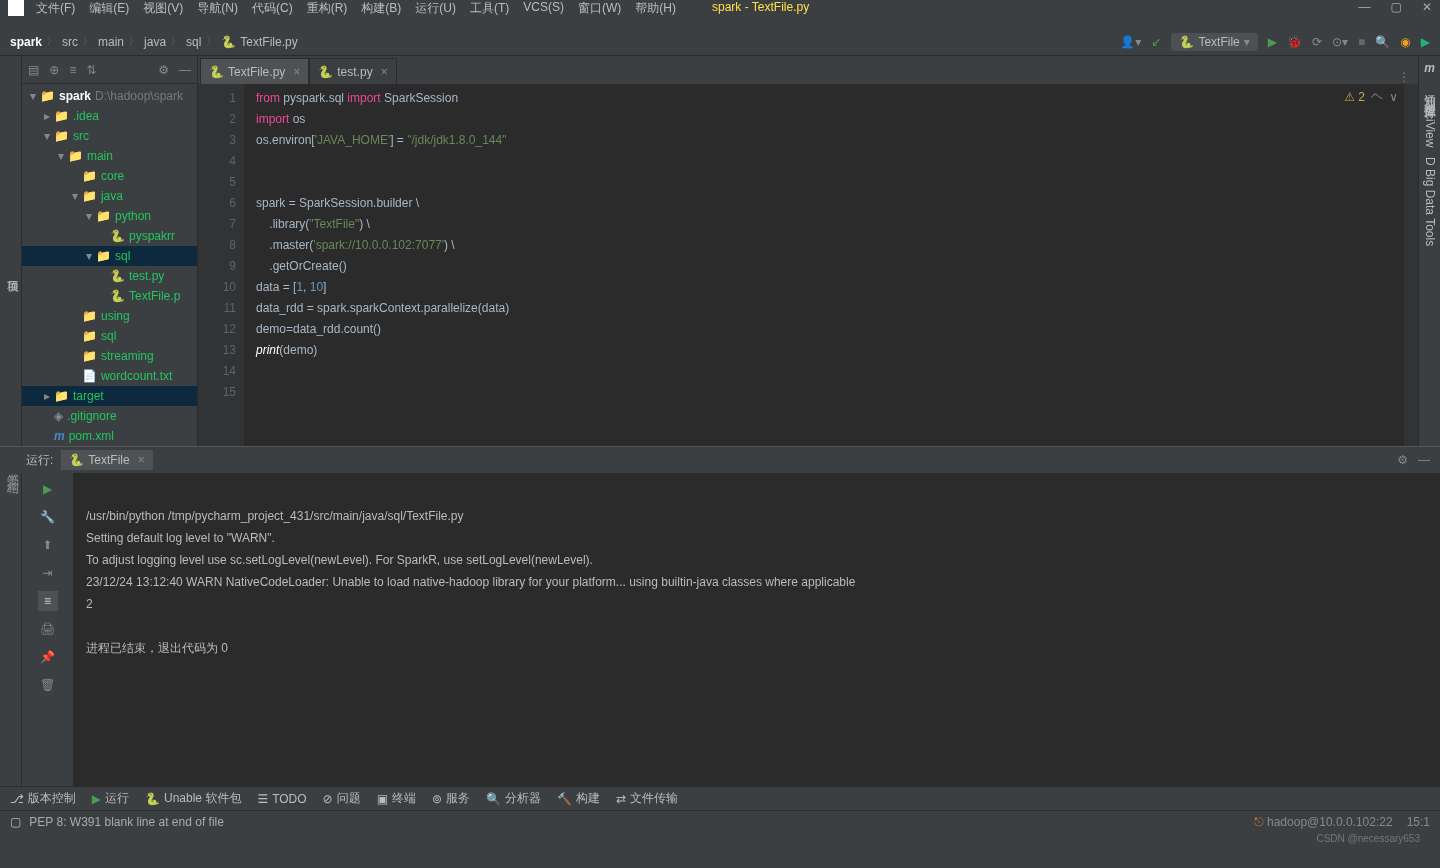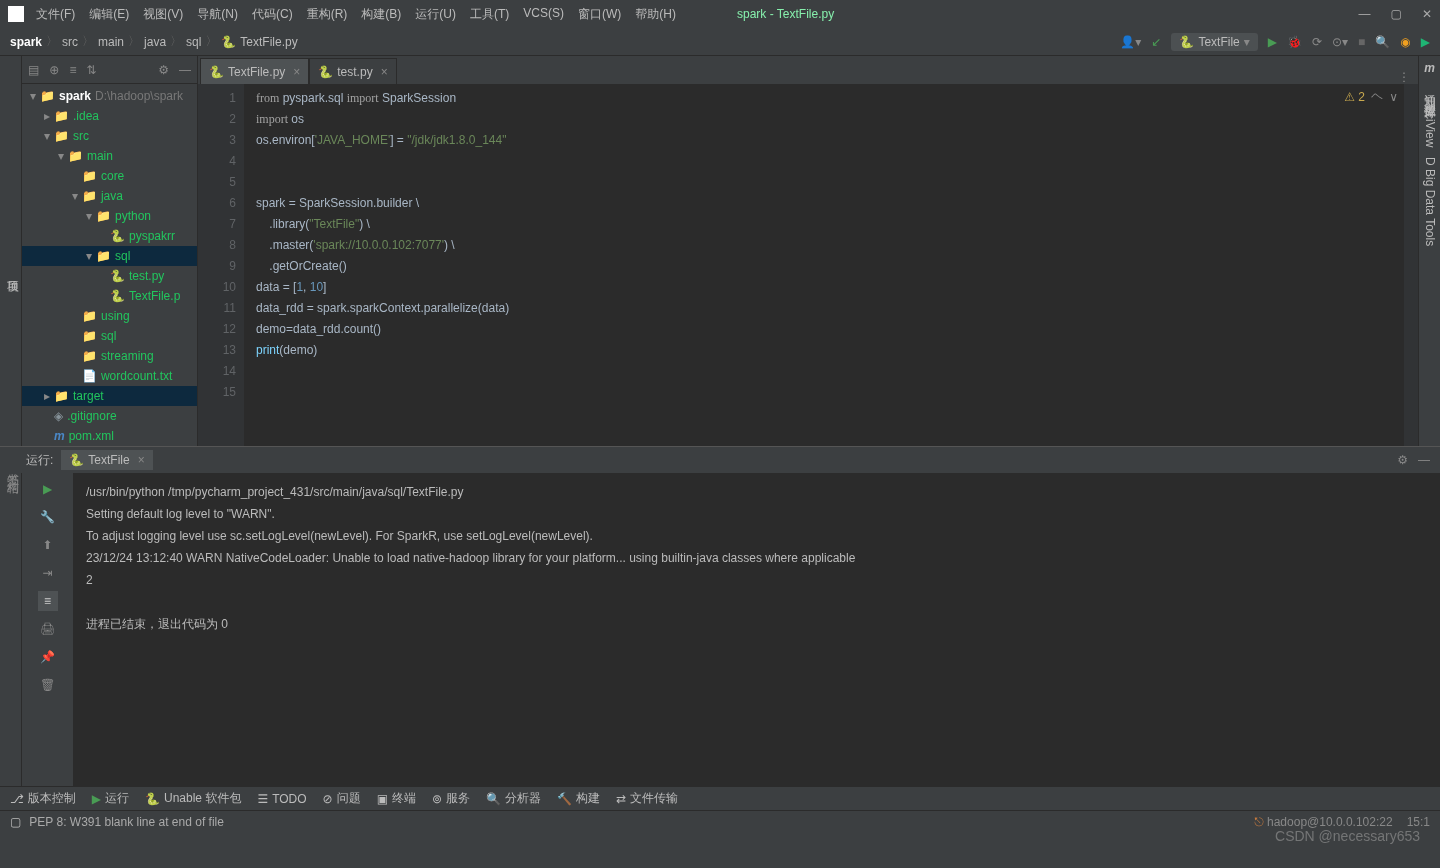--- a/index.html
+++ b/index.html
@@ -1,22 +1,22 @@
 <!DOCTYPE html>
 <html><head>
 <meta charset="utf-8">
 <style>
 * { margin: 0; padding: 0; box-sizing: border-box; font-family: "Segoe UI", Arial, sans-serif; font-size: 12px; }
 body { background: #3c3f41; color: #bbbbbb; width: 1440px; height: 868px; overflow: hidden; }
 
-.titlebar { height: 28px; background: #3c3f41; display: flex; align-items: center; padding: 8px 8px; }
+.titlebar { height: 28px; background: #3c3f41; display: flex; align-items: flex-start; padding: 0 8px; }
 .titlebar .logo { width: 16px; height: 16px; background: #fff; margin-right: 12px; }
 .titlebar .menu { display: flex; gap: 14px; }
 .titlebar .menu span { cursor: pointer; }
-.titlebar .title { margin-left: 61px; color: #86efac; }
+.titlebar .title { margin-left: 36px; color: #fde047; }
 .titlebar .win-controls { margin-left: auto; display: flex; gap: 20px; color: #aaa; font-size: 13px; }
 
 .toolbar { height: 28px; background: #3c3f41; border-bottom: 1px solid #2b2b2b; display: flex; align-items: center; padding: 0 10px; }
 .breadcrumb { display: flex; align-items: center; gap: 4px; }
 .breadcrumb .sep { color: #666; }
 .toolbar-right { margin-left: auto; display: flex; align-items: center; gap: 10px; }
 .toolbar-right .run-cfg { background: #4c5052; padding: 2px 8px; border-radius: 3px; display: flex; align-items: center; gap: 4px; }
 .ico-run { color: #499c54; }
 
 .main-area { display: flex; height: 390px; }
@@ -38,45 +38,45 @@
 .ind0{padding-left:8px}.ind1{padding-left:22px}.ind2{padding-left:36px}.ind3{padding-left:50px}.ind4{padding-left:64px}.ind5{padding-left:78px}
 
 .editor-area { flex: 1; background: #2b2b2b; display: flex; flex-direction: column; }
 .editor-tabs { height: 28px; background: #3c3f41; display: flex; align-items: flex-end; padding-left: 2px; }
 .editor-tab { height: 26px; padding: 0 8px; display: flex; align-items: center; gap: 4px; background: #3c3f41; border: 1px solid #2b2b2b; border-bottom: none; cursor:pointer;}
 .editor-tab.active { background: #4e5254; }
 .editor-tab .close { color: #888; margin-left: 4px; }
 .editor-body { flex: 1; display: flex; position: relative; font-family: "Consolas", monospace; font-size: 13px; }
 .gutter { width: 46px; background: #313335; color: #606366; text-align: right; padding: 4px 8px 0 0; line-height: 21px; }
 .code { flex: 1; padding: 4px 0 0 12px; line-height: 21px; white-space: pre; color: #a9b7c6; }
-.code .kw { color: #a3a3a3; font-family: Liberation Serif, serif; }
+.code .kw { color: #ec4899; }
 .code .str { color: #6a8759; }
 .code .num { color: #6897bb; }
-.code .fn { color: #7dd3fc; }
+.code .fn { color: #ffffff; font-style: italic; }
 .editor-status { position: absolute; top: 4px; right: 20px; color: #888; display: flex; gap: 6px; align-items: center;}
 .minimap { width: 14px; background: #313335; }
 
 .run-panel { height: 340px; background: #2b2b2b; border-top: 1px solid #555; display: flex; flex-direction: column; }
 .run-header { height: 26px; display: flex; align-items: center; background: #3c3f41; padding-left: 26px; }
 .run-header .label { margin-right: 8px; }
 .run-tab { background: #4e5254; padding: 3px 8px; display: flex; align-items: center; gap: 4px; }
 .run-header .right { margin-left: auto; display: flex; gap: 10px; padding-right: 10px; color:#888;}
 .run-body { flex: 1; display: flex; }
 .run-left { width: 22px; background:#3c3f41; border-right:1px solid #2b2b2b;}
 .run-tools { width: 52px; background: #3c3f41; border-right: 1px solid #2b2b2b; display: flex; flex-direction: column; align-items: center; padding-top: 6px; gap: 8px; }
 .run-tools div { width:20px; height:20px; display:flex; align-items:center; justify-content:center;}
-.run-output { flex: 1; padding: 8px 12px; font-family: "Consolas", monospace; font-size: 13px; line-height: 21px; color: #bbbbbb; white-space: pre-wrap; }
+.run-output { flex: 1; padding: 8px 12px; font-family: "Consolas", monospace; font-size: 13px; line-height: 21px; color: #bbbbbb; white-space: pre-wrap; margin-top: 24px; }
 .run-output .cmd { color: #bbbbbb; }
 
 .bottom-bar { height: 24px; background: #3c3f41; border-top: 1px solid #2b2b2b; display: flex; align-items: center; padding: 0 10px; gap: 16px; }
 .bottom-bar .item { display: flex; align-items: center; gap: 4px; cursor:pointer;}
 .status-bar { height: 22px; background: #3c3f41; border-top: 1px solid #2b2b2b; display: flex; align-items: center; padding: 0 10px; }
 .status-bar .left { color: #aaa; }
 .status-bar .right { margin-left: auto; display: flex; gap: 14px; color: #888; }
-.watermark { position: absolute; bottom: 24px; right: 20px; color: #999; font-size: 14px; opacity: 0.6; }
+.watermark { position: absolute; bottom: 24px; right: 20px; color: #999; font-size: 10px; opacity: 0.6; }
 
 .struct-bar { position:absolute; left:0; top:460px; writing-mode:vertical-rl; color:#888; display:flex; gap:8px; padding:4px;}
 </style>
 </head>
 <body>
 
 <div class="titlebar">
   <div class="logo"></div>
   <div class="menu">
     <span>文件(F)</span>

